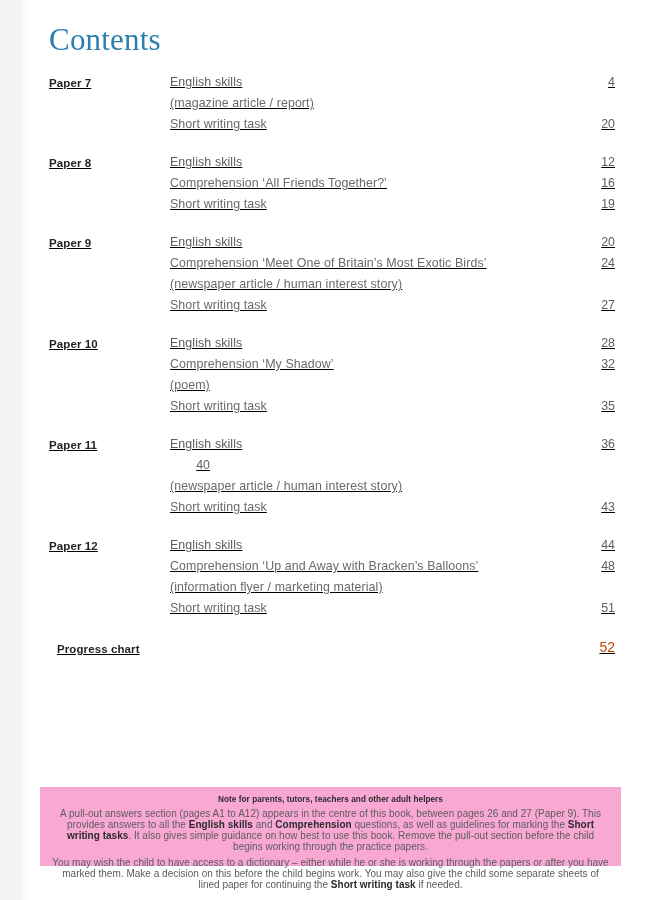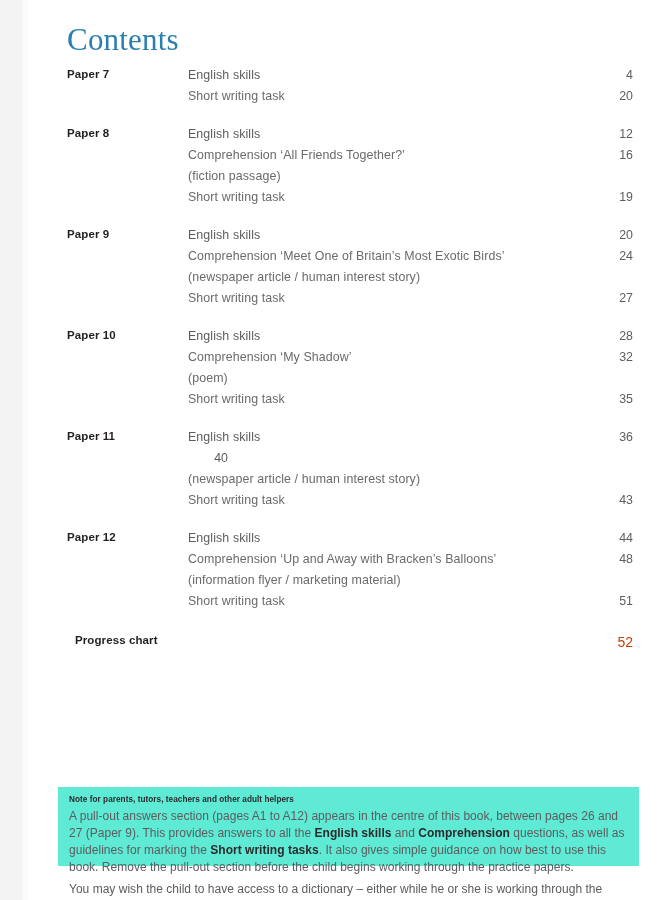--- a/index.html
+++ b/index.html
@@ -30,21 +30,21 @@
   }
   .edge-strip-2 {
     position: absolute;
     left: 22px; top: 0;
     width: 6px;
     height: 900px;
     background: #fbfbfb;
   }
   .content {
     position: absolute;
-    left: 18px; top: 0;
+    left: 0; top: 0;
     width: 560px;
     height: 900px;
   }
 
   
   .title {
     position: absolute;
     left: 49px;
     top: 22px;
     font-family: "Liberation Serif", serif;
@@ -59,22 +59,23 @@
     position: absolute;
     left: 49px;
     top: 68px;
     width: 566px;
   }
   .group {
     margin-bottom: 17px;
   }
   .row {
     display: flex;
-    align-items: flex-start;
+    align-items: flex-end;
     height: 21px;
+    text-decoration: underline;
   }
   .col-paper {
     width: 121px;
     flex: 0 0 121px;
     font-size: 11.5px;
     font-weight: bold;
     color: #231f20;
     letter-spacing: 0.1px;
   }
   .col-desc {
@@ -106,35 +107,36 @@
     font-size: 14px;
   }
 
   
   .note-box {
     position: absolute;
     left: 40px;
     top: 787px;
     width: 581px;
     height: 79px;
-    background: #5eead4;
+    background: #f9a8d4;
+    text-align: center;
   }
   .note-inner {
     padding: 8px 11px 0 11px;
   }
   .note-title {
     font-size: 8.2px;
     font-weight: bold;
     color: #2b2b2d;
     letter-spacing: 0.05px;
     margin-bottom: 4px;
   }
   .note-para {
-    font-size: 12px;
-    line-height: 17px;
+    font-size: 10px;
+    line-height: 11px;
     color: #5c5c5e;
     letter-spacing: 0.02px;
     margin: 0 0 5px 0;
   }
   .note-para b {
     color: #2b2b2d;
     font-weight: bold;
   }
 </style>
 </head>
@@ -150,39 +152,39 @@
 
     <div class="toc">
         <div class="group">
           <div class="row">
             <div class="col-paper">Paper 7</div>
             <div class="col-desc">English skills</div>
             <div class="col-page">4</div>
           </div>
           <div class="row sub">
             <div class="col-paper"></div>
+            <div class="col-desc">(magazine article  /  report)</div>
+            <div class="col-page"></div>
+          </div>
+          <div class="row sub">
+            <div class="col-paper"></div>
             <div class="col-desc">Short writing task</div>
             <div class="col-page">20</div>
           </div>
         </div>
         <div class="group">
           <div class="row">
             <div class="col-paper">Paper 8</div>
             <div class="col-desc">English skills</div>
             <div class="col-page">12</div>
           </div>
           <div class="row sub">
             <div class="col-paper"></div>
             <div class="col-desc">Comprehension ‘All Friends Together?’</div>
             <div class="col-page">16</div>
-          </div>
-          <div class="row sub">
-            <div class="col-paper"></div>
-            <div class="col-desc">(fiction passage)</div>
-            <div class="col-page"></div>
           </div>
           <div class="row sub">
             <div class="col-paper"></div>
             <div class="col-desc">Short writing task</div>
             <div class="col-page">19</div>
           </div>
         </div>
         <div class="group">
           <div class="row">
             <div class="col-paper">Paper 9</div>

